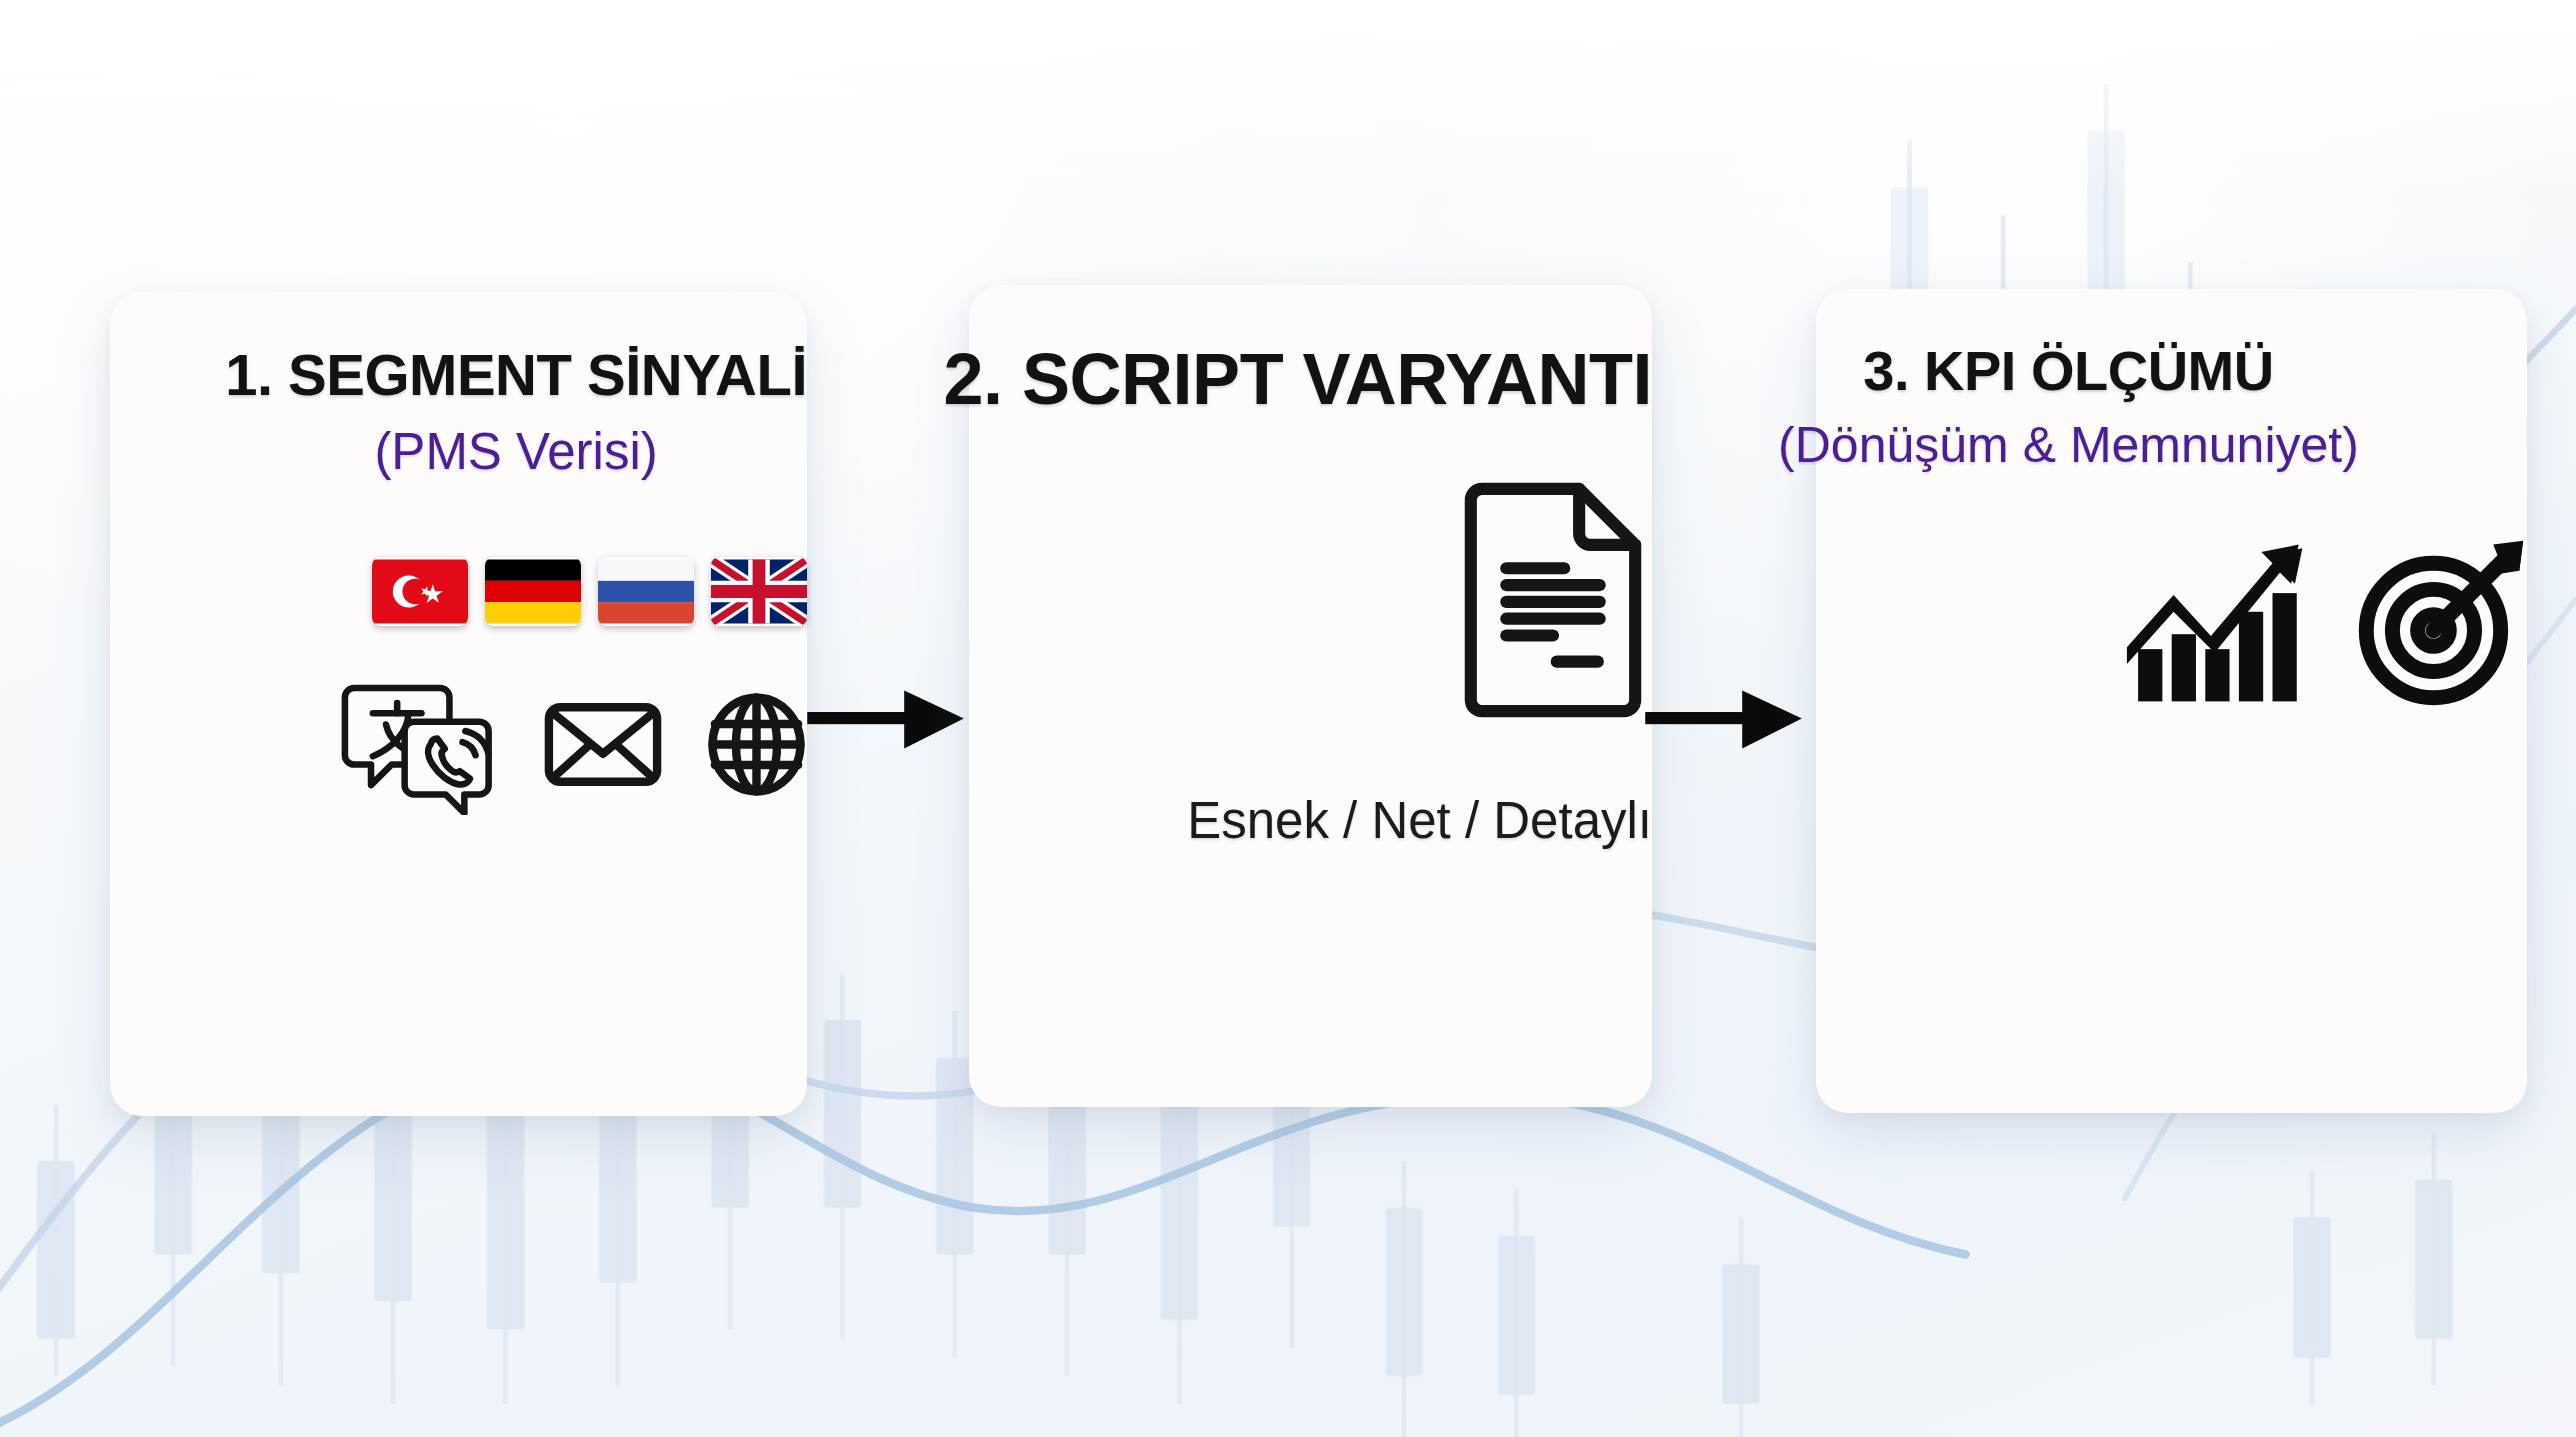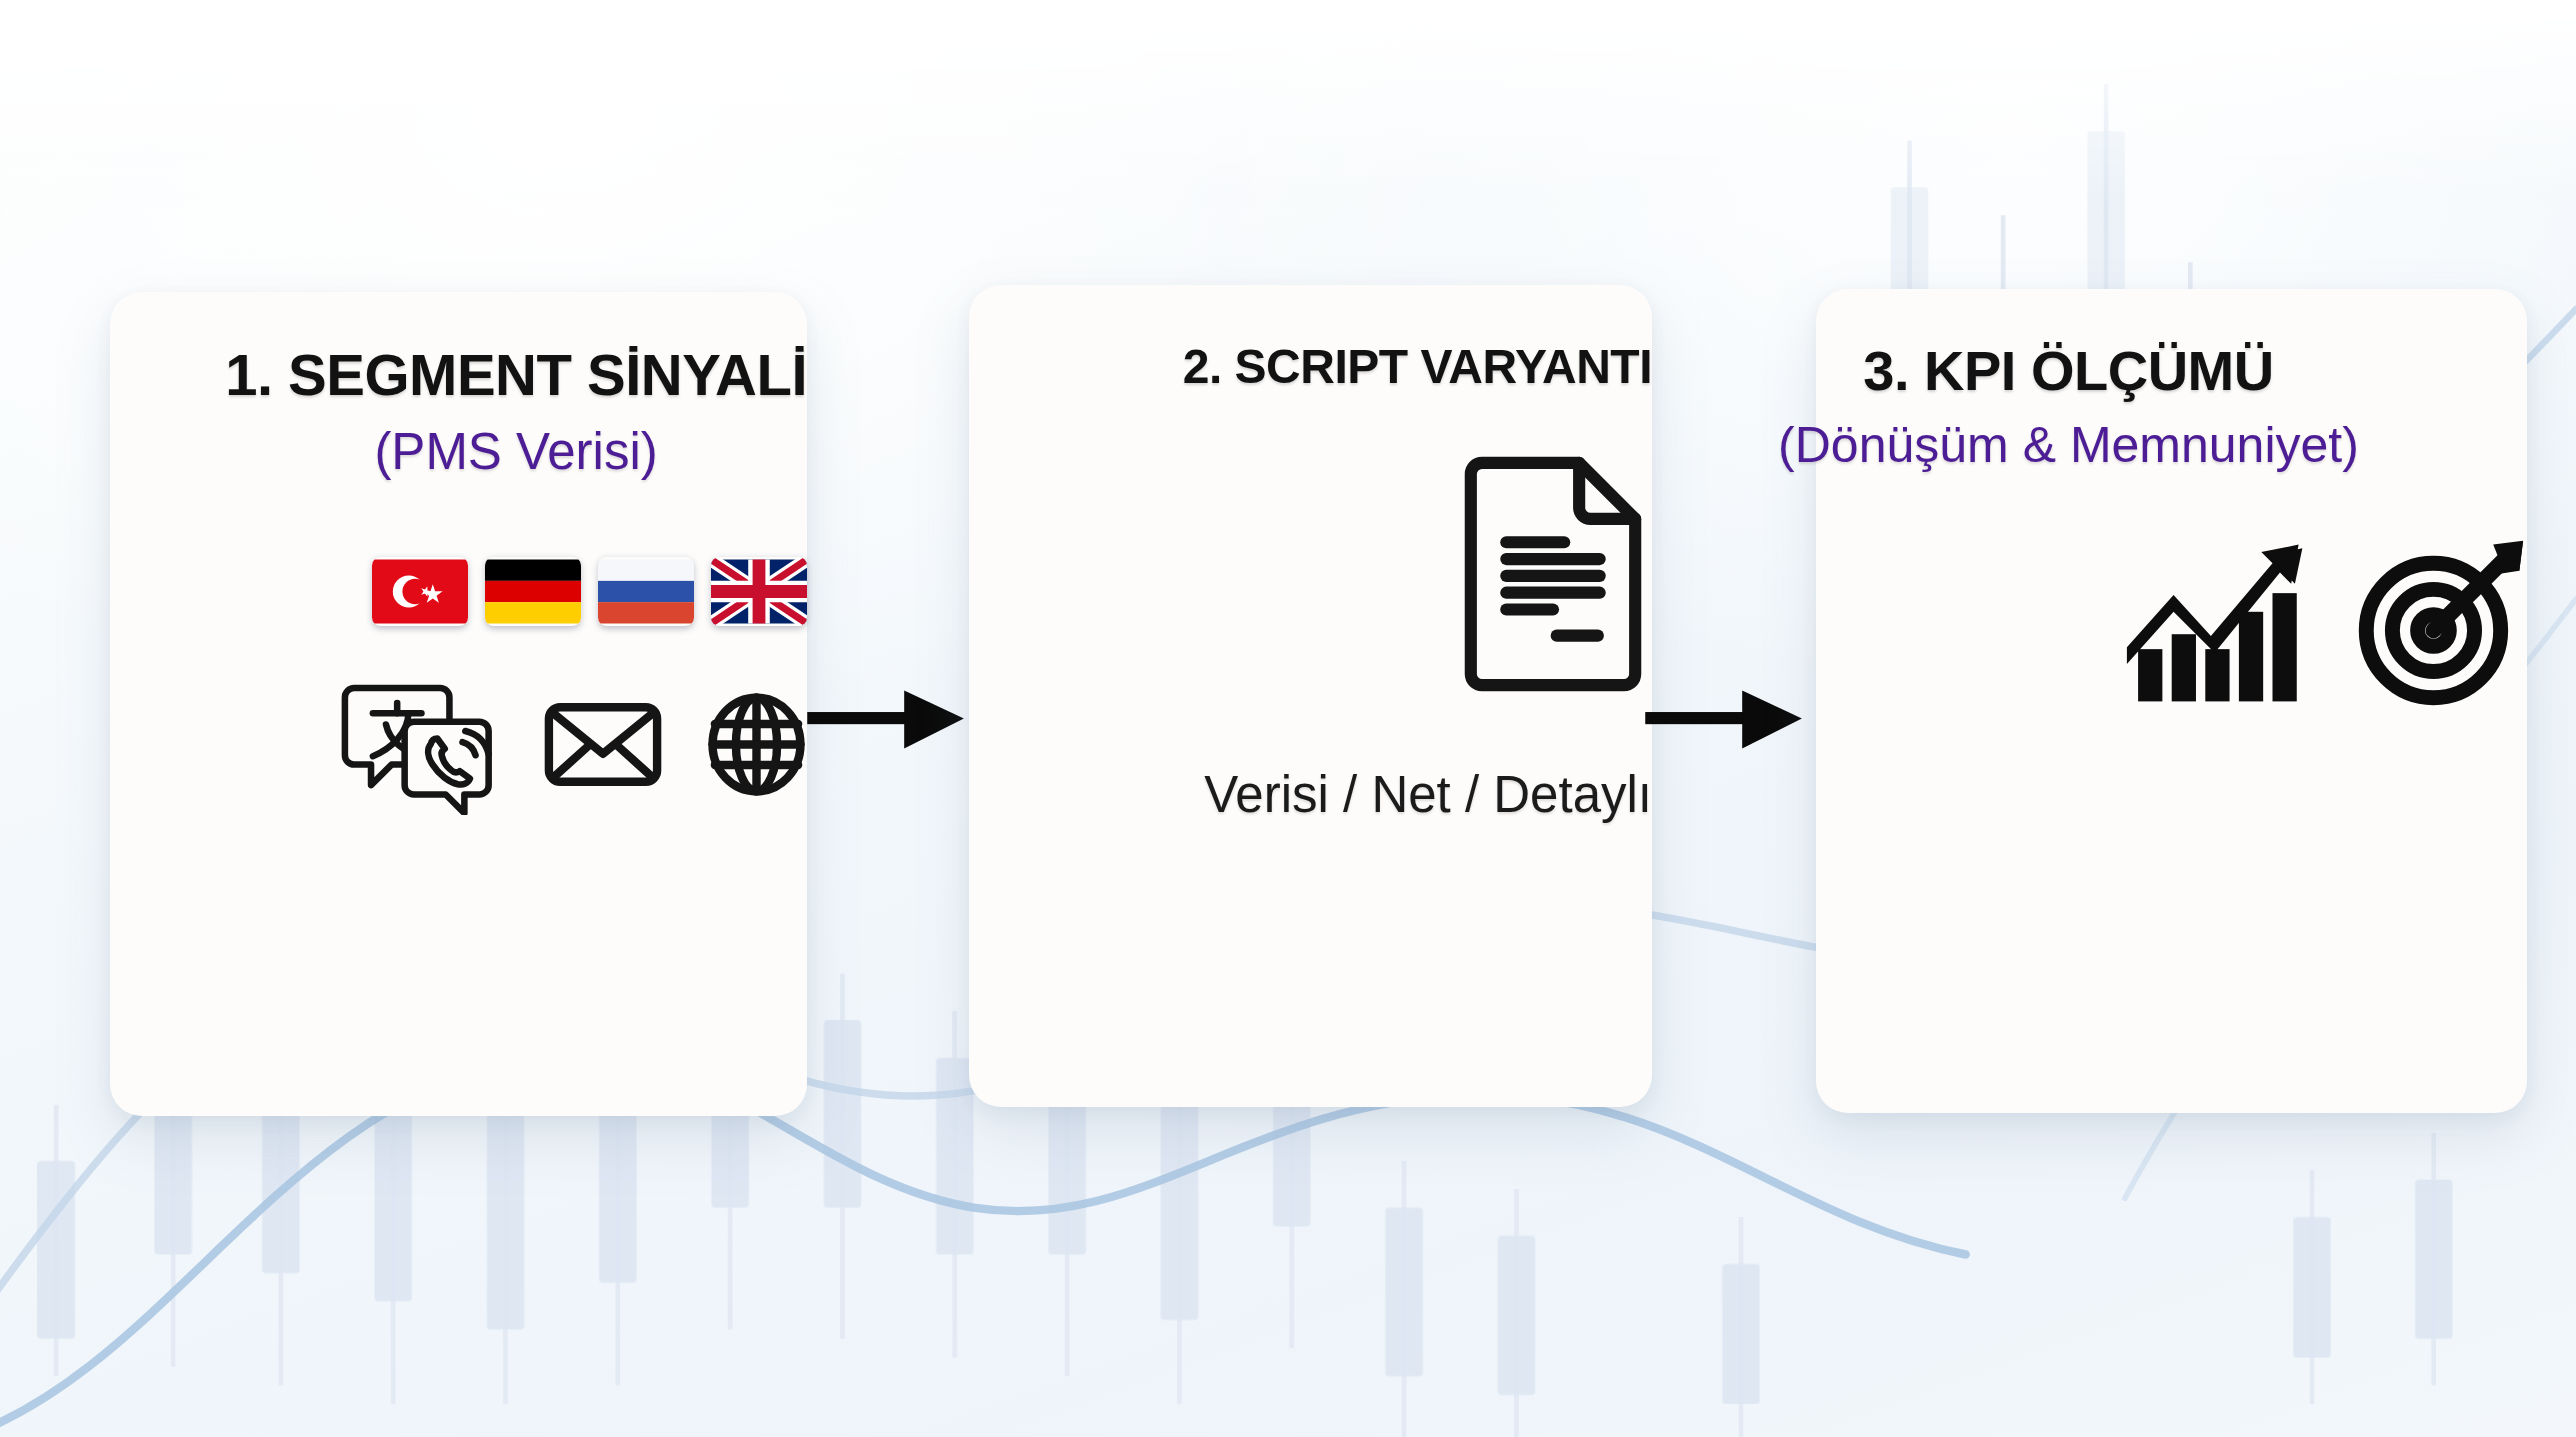--- a/index.html
+++ b/index.html
@@ -40,21 +40,21 @@
   }
   #card-1{ left:110px;  top:292px; width:697px; height:824px; padding-top:52px; }
   #card-2{ left:969px; top:285px; width:683px; height:822px; padding-top:56px; }
   #card-3{ left:1816px; top:289px; width:711px; height:824px; padding-top:52px; }
 
   .card-title{
     font-weight:bold; font-size:58px; color:#121212;
     letter-spacing:-0.5px; white-space:nowrap; line-height:1.08;
     text-shadow:0 1.9px 2.8px rgba(0,0,0,.16);
   }
-  #card-2 .card-title{ font-size:48px;margin-left:48px; }
+  #card-2 .card-title{ font-size:72px;margin-left:48px; }
   #card-3 .card-title{ font-size:56px; }
   .card-sub{
     font-size:51px; color:#4c1d95; margin-top:17px;
     white-space:nowrap; line-height:1.1;
     text-shadow:0 1.9px 2.8px rgba(0,0,0,.14);
   }
   #card-3 .card-sub{ font-size:50px; margin-left:0; }
   #card-3 .title-wrap{ width:917px; margin-left:-103px; text-align:center; }
   .title-wrap{ text-align:center; }
 
@@ -253,21 +253,21 @@
         <path d="M134 10 v48 a12 12 0 0 0 12 12 h48"></path>
         <path d="M56 95 h62"></path>
         <path d="M56 113 h100"></path>
         <path d="M56 131 h100"></path>
         <path d="M56 149 h100"></path>
         <path d="M56 167 h50"></path>
         <path d="M110 195 h44"></path>
       </svg>
     </div>
 
-    <div class="variant-text">Verisi / Net / Detaylı</div>
+    <div class="variant-text">Esnek / Net / Detaylı</div>
   </div>
 
   <span class="arrow" id="arrow-2">
     <svg width="159" height="69" viewBox="0 0 170 74">
       <rect x="0" y="29" width="118" height="13" fill="#0a0a0a"></rect>
       <path d="M104 6 L168 36 L104 68 Z" fill="#0a0a0a"></path>
     </svg>
   </span>
 
   <div class="card" id="card-3">

